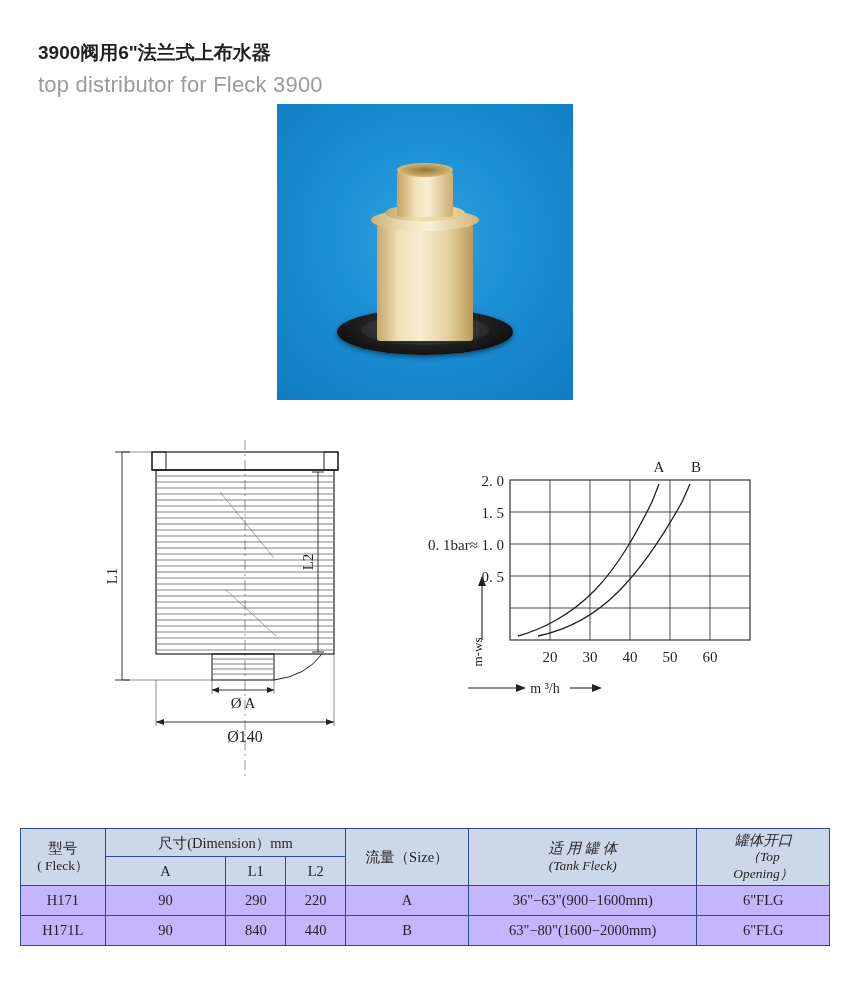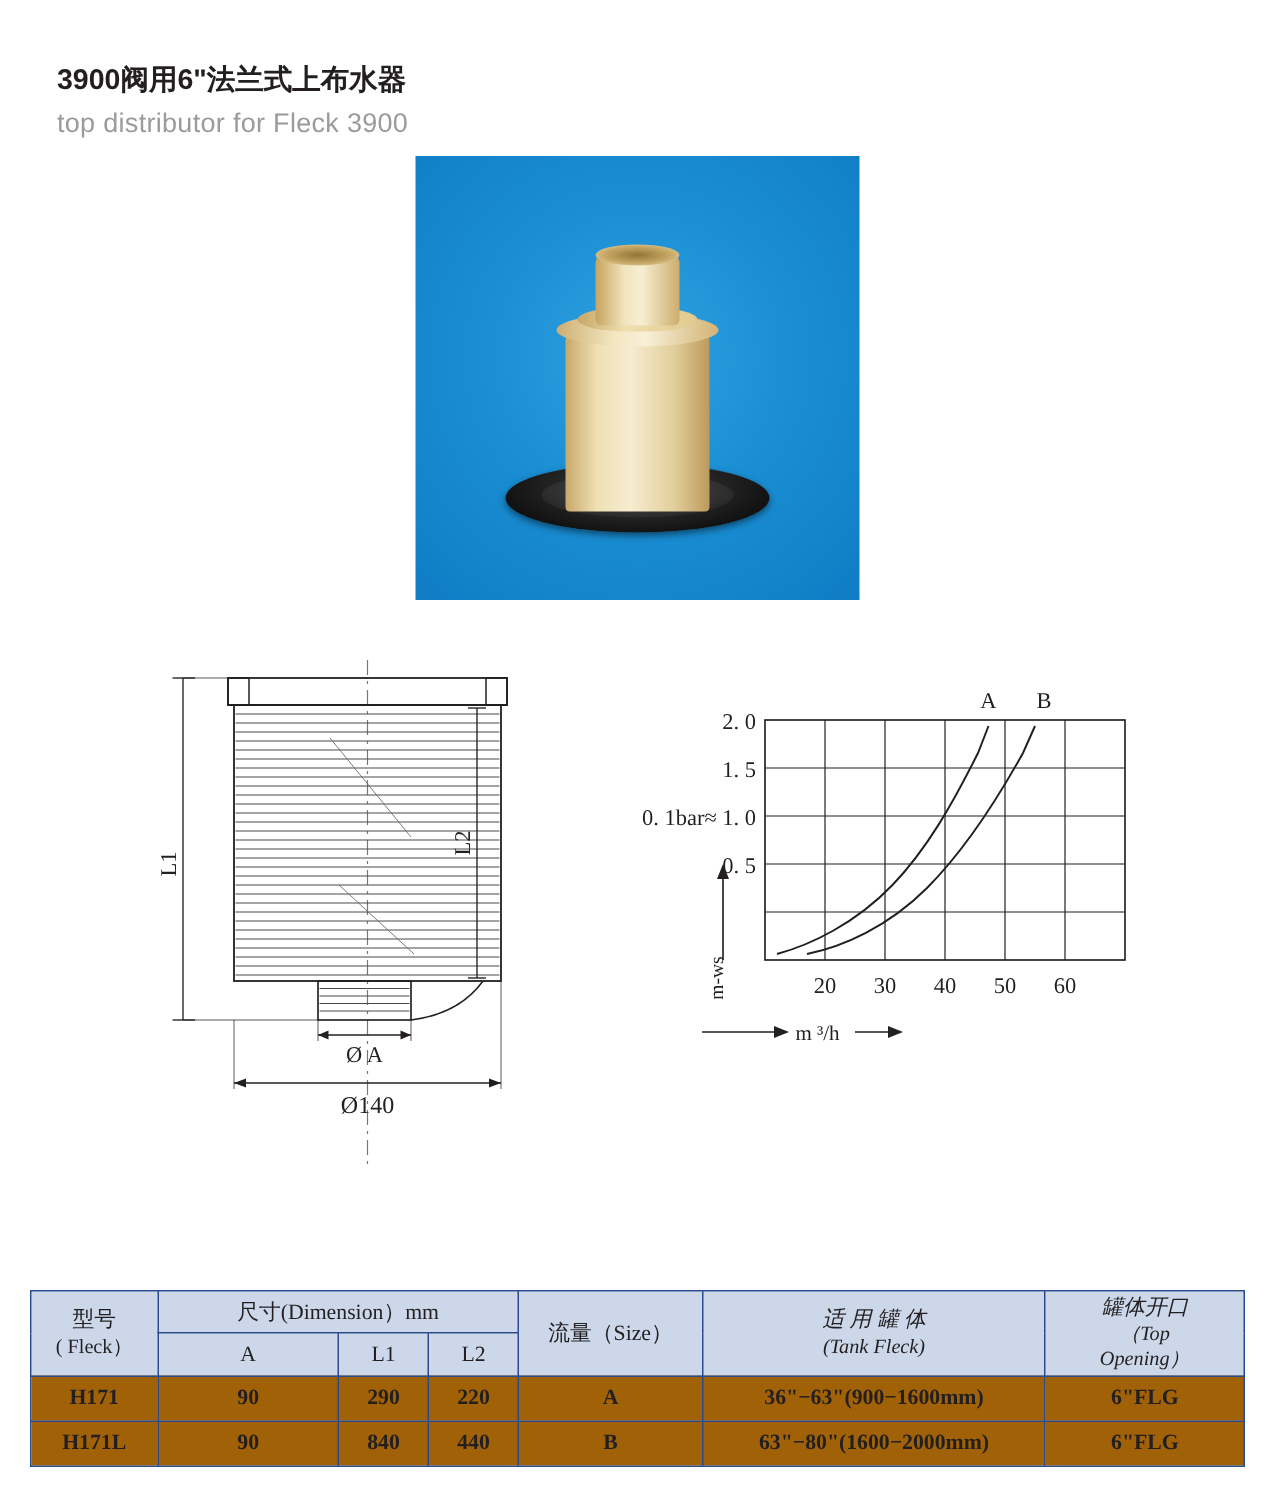--- a/index.html
+++ b/index.html
@@ -28,21 +28,21 @@
     font-size: 19px;
     font-weight: bold;
     letter-spacing: 0px;
     color: #231f20;
     white-space: nowrap;
   }
   .title-en {
     position: absolute;
     left: 38px;
     top: 72px;
-    font-size: 18px;
+    font-size: 22px;
     color: #9b9b9b;
     letter-spacing: 0.2px;
     white-space: nowrap;
   }
 
   
   .photo {
     position: absolute;
     left: 277px;
     top: 104px;
@@ -141,44 +141,43 @@
     left: 420px;
     top: 440px;
     width: 380px;
     height: 320px;
   }
 
   
   .tablewrap {
     position: absolute;
     left: 20px;
-    top: 860px;
+    top: 828px;
     width: 810px;
   }
   table.spec {
     border-collapse: collapse;
     width: 810px;
     font-family: "Liberation Serif", serif;
     font-size: 14.5px;
     color: #231f20;
   }
   table.spec th, table.spec td {
     border: 1px solid #2b4a8b;
     text-align: center;
     padding: 2px 3px;
     line-height: 1.25;
   }
   table.spec thead th {
     background: #ccd7ea;
     font-weight: normal;
   }
   table.spec tbody td {
-    background: #a16207;
+    background: #c4b5fd;
     height: 25px;
-    font-weight: bold;
   }
   .th-type { width: 80px; }
   .th-a { width: 120px; }
   .th-l1 { width: 55px; }
   .th-l2 { width: 55px; }
   .th-flow { width: 120px; }
   .th-tank { width: 230px; font-style: italic; }
   .th-open { width: 130px; font-style: italic; }
   .small-sub { font-size: 13.5px; }
 </style>

